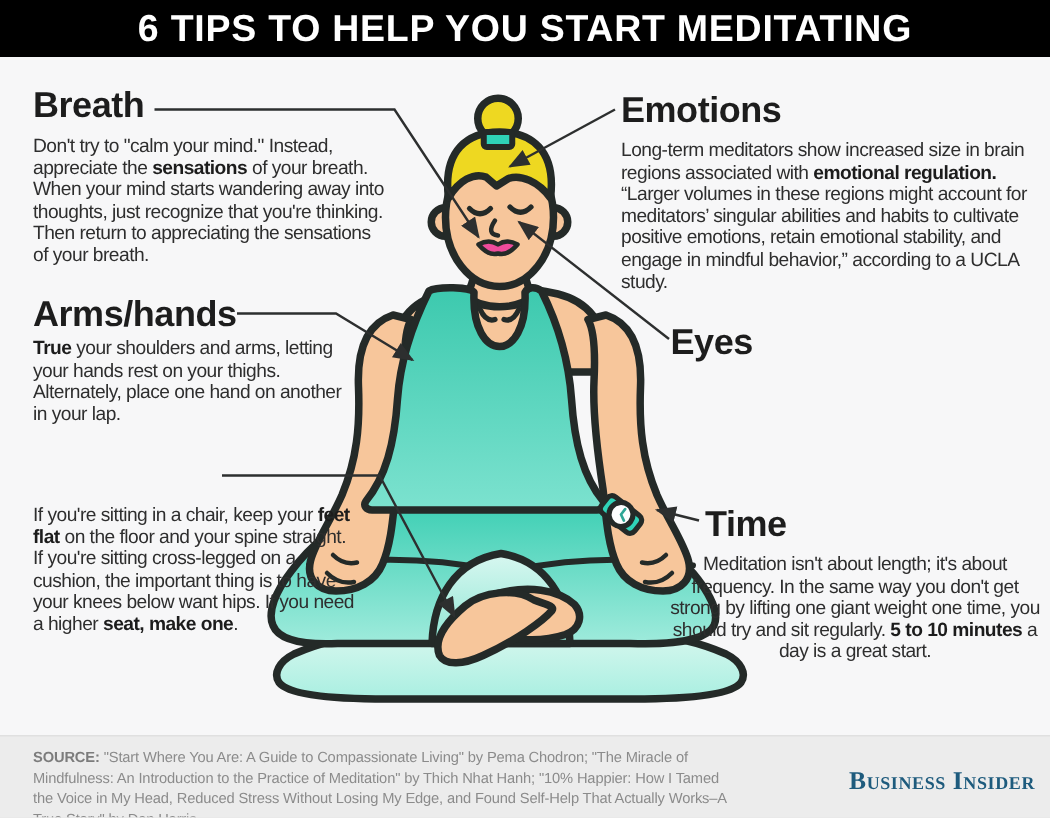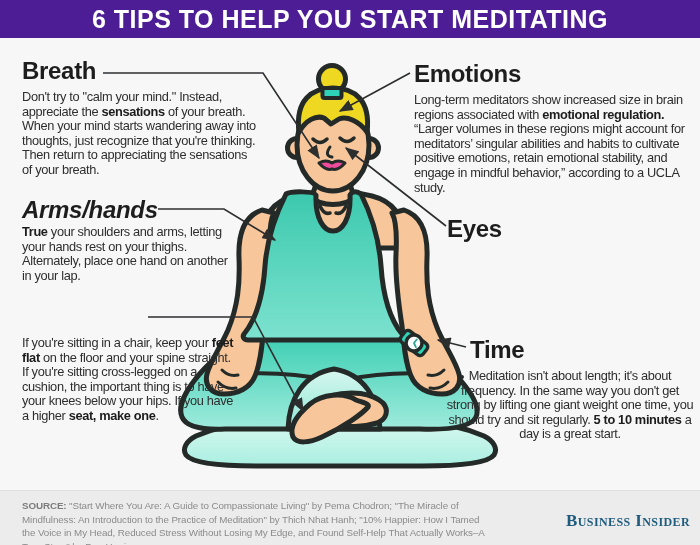--- a/index.html
+++ b/index.html
@@ -1,26 +1,26 @@
 <!DOCTYPE html>
 <html><head>
 <meta charset="utf-8">
 <style>
   html,body{margin:0;padding:0;background:#ddd;}
   #canvas{position:relative;width:700px;height:545px;background:#f7f7f8;overflow:hidden;
           font-family:"Liberation Sans",sans-serif;-webkit-font-smoothing:antialiased;}
-  .header{position:absolute;top:0;left:0;width:700px;height:38px;background:#4c1d95;
+  .header{position:absolute;top:0;left:0;width:700px;height:38px;background:#000000;
           display:flex;align-items:center;justify-content:center;}
   .title{color:#ffffff;font-size:25px;font-weight:bold;letter-spacing:.5px;margin:0;white-space:nowrap;}
   .fig{position:absolute;left:0;top:0;}
   .tip-h{position:absolute;font-size:24px;font-weight:bold;color:#1d1d1d;letter-spacing:-.3px;margin:0;white-space:nowrap;}
   .tip-p{position:absolute;font-size:12.8px;line-height:14.6px;color:#2e2e2e;letter-spacing:-.35px;margin:0;}
   .tip-p b{color:#1c1c1c;}
   #breath-h{left:22px;top:57px;}   #breath-p{left:22px;top:90px;width:236px;}
-  #arms-h{left:22px;top:196px;font-style:italic;}    #arms-p{left:22px;top:225px;width:212px;}
+  #arms-h{left:22px;top:196px;}    #arms-p{left:22px;top:225px;width:212px;}
   #legs-h{left:22px;top:306px;}    #legs-p{left:22px;top:336px;width:214px;}
   #emotions-h{left:414px;top:60px;}#emotions-p{left:414px;top:93px;width:278px;}
   #eyes-h{left:447px;top:215px;}   #eyes-p{left:447px;top:244px;width:218px;}
   #time-h{left:470px;top:336px;}   #time-p{left:444px;top:369px;width:252px;text-align:center;}
   .footer{position:absolute;left:0;top:490px;width:700px;height:55px;background:#ececec;border-top:1px solid #e0e0e0;}
   .source{position:absolute;left:22px;top:8px;width:468px;font-size:9.8px;line-height:13.6px;
           color:#8b8b8b;letter-spacing:-.1px;}
   .source b{color:#7c7c7c;}
   .brand{position:absolute;right:10px;top:20px;font-family:"Liberation Serif",serif;
          font-variant:small-caps;font-weight:600;font-size:17px;color:#1e5b7d;letter-spacing:.4px;}
@@ -118,21 +118,21 @@
       <polyline points="466,347 438,340" marker-end="url(#arr)"></polyline>
     </g>
   </svg>
 
   <h2 class="tip-h" id="breath-h">Breath</h2>
   <p class="tip-p" id="breath-p"><span>Don't try to "calm your mind." Instead, appreciate the </span><b>sensations</b><span> of your breath. When your mind starts wandering away into thoughts, just recognize that you're thinking. Then return to appreciating the sensations of your breath.</span></p>
 
   <h2 class="tip-h" id="arms-h">Arms/hands</h2>
   <p class="tip-p" id="arms-p"><b>True</b><span> your shoulders and arms, letting your hands rest on your thighs. Alternately, place one hand on another in your lap.</span></p>
 
-  <p class="tip-p" id="legs-p"><span>If you're sitting in a chair, keep your </span><b>feet flat</b><span> on the floor and your spine straight. If you're sitting cross-legged on a cushion, the important thing is to have your knees below your hips. If you have a higher </span><b>seat, make one</b><span>.</span></p>
+  <p class="tip-p" id="legs-p"><span>If you're sitting in a chair, keep your </span><b>feet flat</b><span> on the floor and your spine straight. If you're sitting cross-legged on a cushion, the important thing is to have your knees below want hips. If you need a higher </span><b>seat, make one</b><span>.</span></p>
 
   <h2 class="tip-h" id="emotions-h">Emotions</h2>
   <p class="tip-p" id="emotions-p"><span>Long-term meditators show increased size in brain regions associated with </span><b>emotional regulation.</b><span> “Larger volumes in these regions might account for meditators’ singular abilities and habits to cultivate positive emotions, retain emotional stability, and engage in mindful behavior,” according to a UCLA study.</span></p>
 
   <h2 class="tip-h" id="eyes-h">Eyes</h2>
 
   <h2 class="tip-h" id="time-h">Time</h2>
   <p class="tip-p" id="time-p"><span>Meditation isn't about length; it's about frequency. In the same way you don't get strong by lifting one giant weight one time, you should try and sit regularly. </span><b>5 to 10 minutes</b><span> a day is a great start.</span></p>
 
   <div class="footer">

